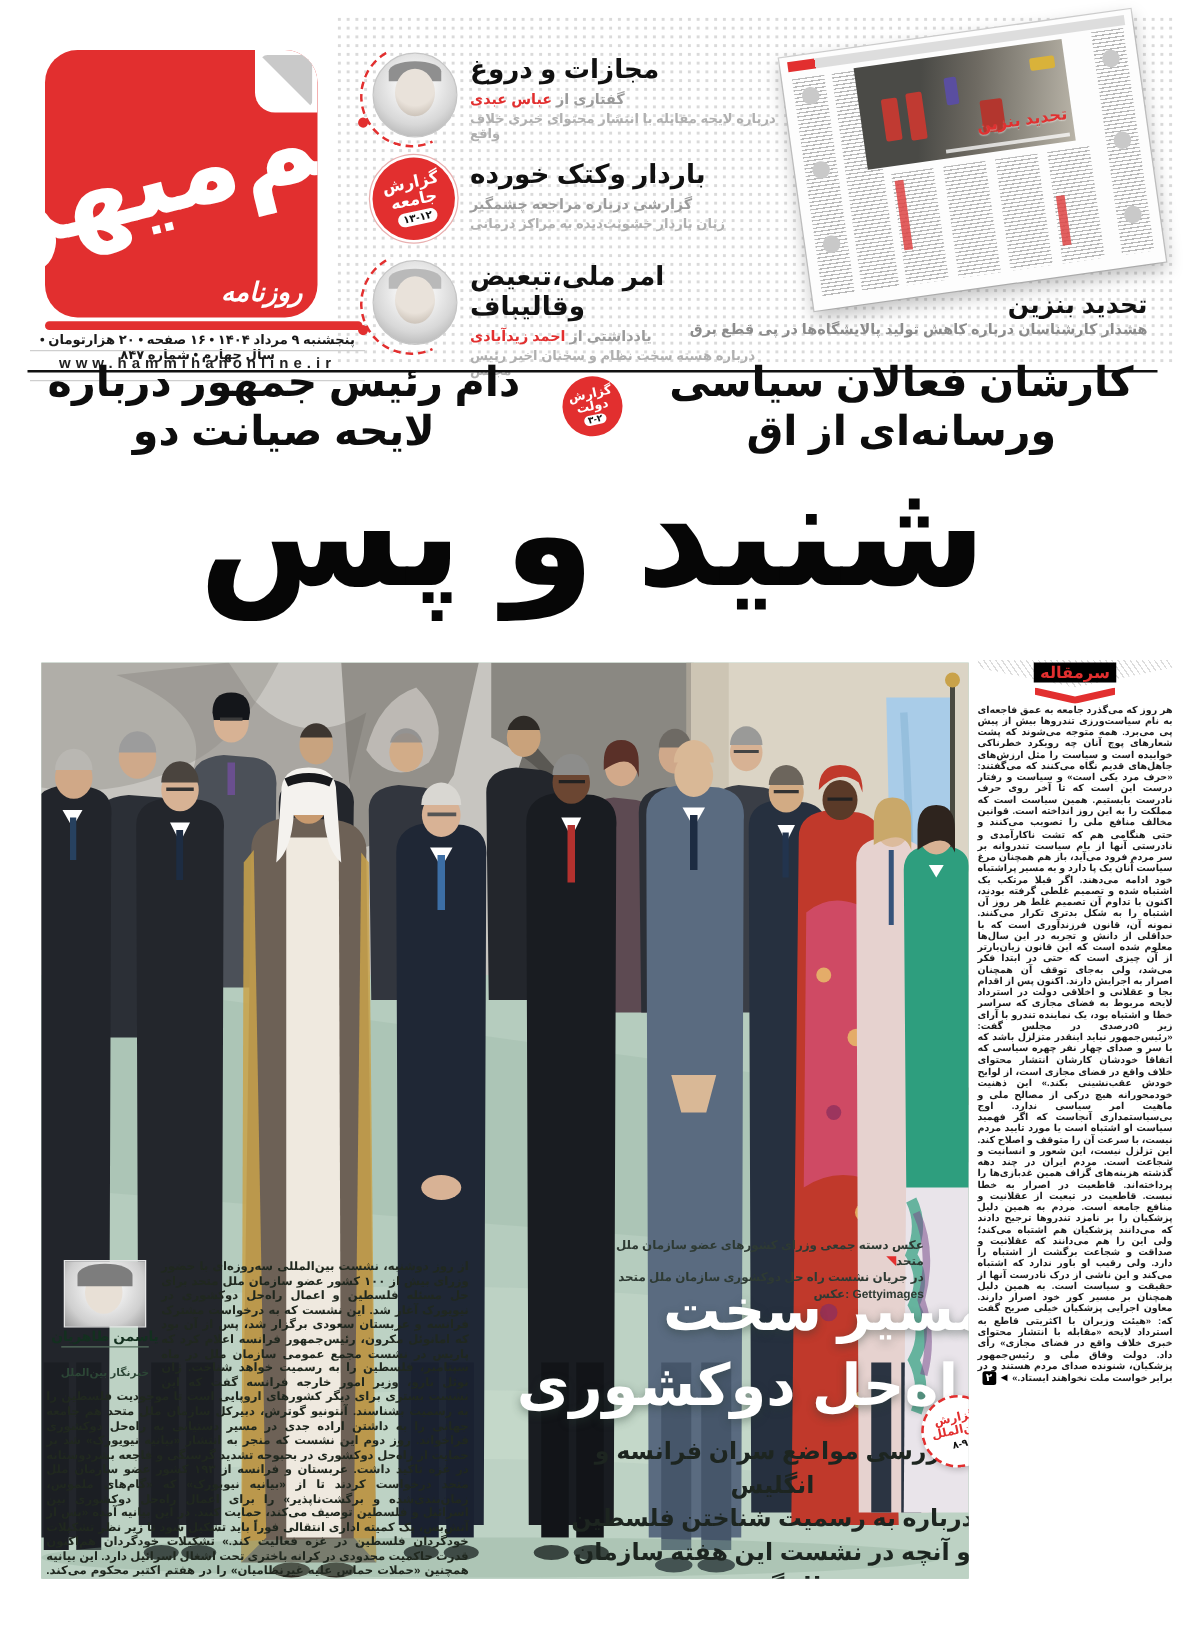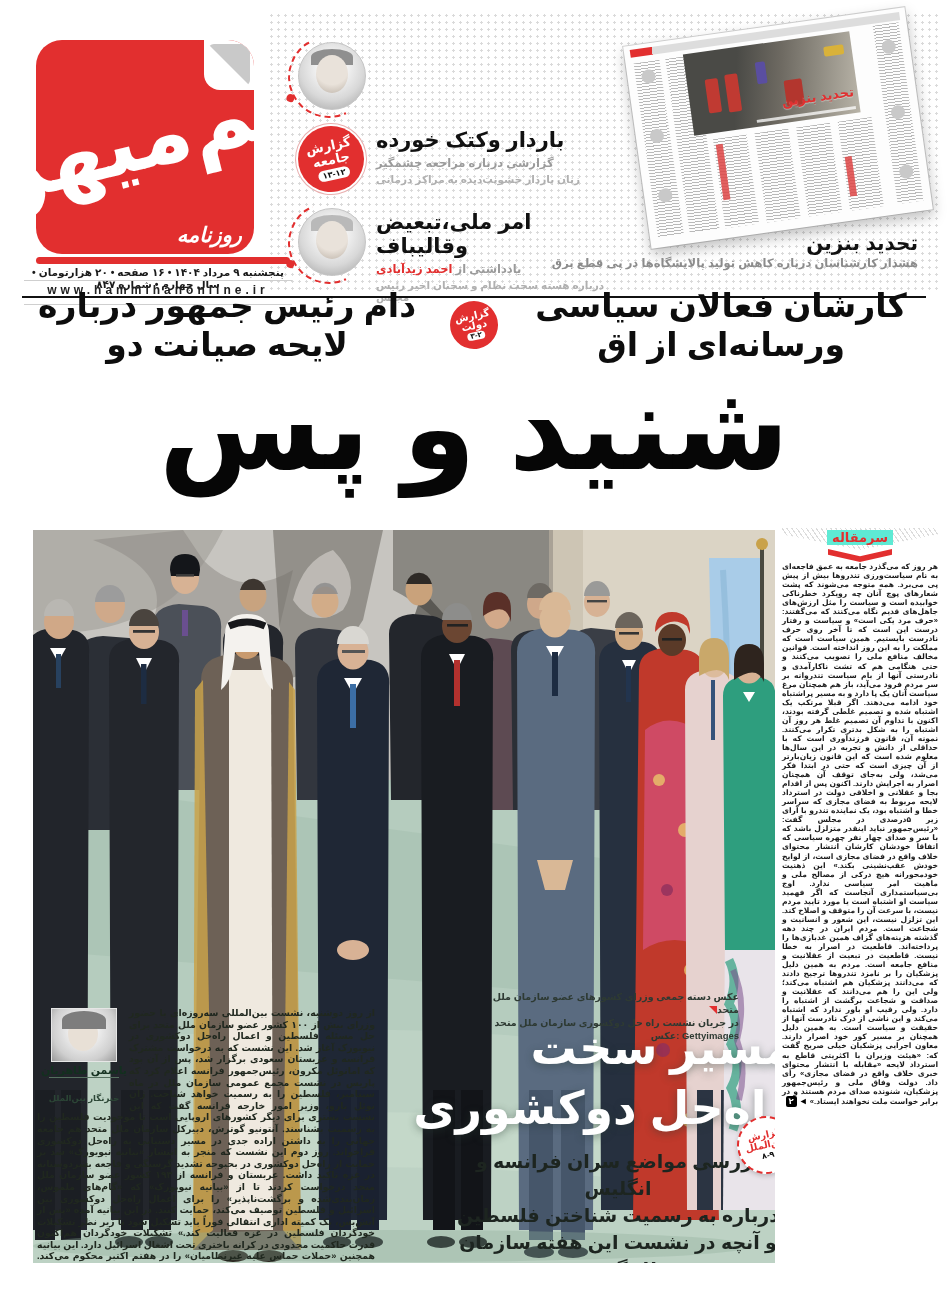--- a/index.html
+++ b/index.html
@@ -109,21 +109,21 @@
               border:2px dashed #e22f2f;color:#e22f2f;display:flex;flex-direction:column;align-items:center;
               justify-content:center;font-size:9.5px;line-height:10px;font-weight:800;transform:rotate(-12deg);
               box-shadow:0 2px 5px rgba(0,0,0,.2);z-index:5;direction:rtl;}
   .badge-intl .pg{color:#111;font-size:8px;margin-top:1px;}
 
   
   .editorial{left:782px;top:528px;width:156px;direction:rtl;}
   .ed-hatch{height:22px;background:repeating-linear-gradient(55deg,#dcdcdc 0 1px,transparent 1px 4px);
             clip-path:polygon(0 0,100% 0,100% 28%,50% 100%,0 28%);}
   .ed-label{text-align:center;color:#e22f2f;font-size:13px;font-weight:800;margin-top:-20px;position:relative;
-            background:#5eead4;width:66px;margin-left:auto;margin-right:auto;}
+            background:#000000;width:66px;margin-left:auto;margin-right:auto;}
   .ed-chev{width:64px;height:13px;margin:4px auto 0;background:#e22f2f;
            clip-path:polygon(0 0,50% 55%,100% 0,100% 45%,50% 100%,0 45%);}
   .ed-title{text-align:center;font-size:29px;font-weight:900;color:#0a0a0a;margin:6px 0 8px;}
   .ed-body{text-align:justify;font-size:7.6px;line-height:9.05px;color:#1c1c1c;font-weight:bold;}
 </style>
 </head>
 <body>
 
 <div class="page">
 
@@ -136,20 +136,25 @@
   </div>
   <div class="abs red-bar"></div>
   <div class="abs dateline">پنجشنبه ۹ مرداد ۱۴۰۴ • ۱۶ صفحه • ۲۰ هزارتومان • سال چهارم • شماره ۸۴۷</div>
   <div class="abs website">www.hammihanonline.ir</div>
 
   <div class="abs feature" style="left:296px;top:40px;width:330px;height:80px;">
     <div class="arc" style="left:-8px;top:-4px;"></div>
     <div class="f-circle" style="left:2px;top:2px;">
       <div class="f-hairband"></div>
         <div class="f-face"></div>
+    </div>
+    <div class="f-text" style="left:80px;top:4px;width:250px;">
+      <div class="f-title">مجازات و دروغ</div>
+      <div class="f-sub"><span>گفتاری از </span><b>عباس عبدی</b></div>
+      <div class="f-desc">درباره لایحه مقابله با انتشار محتوای خبری خلاف واقع</div>
     </div>
   </div>
 
   <div class="abs feature" style="left:296px;top:124px;width:330px;height:78px;">
     <div class="badge-soc" style="left:2px;top:2px;">
       <span>گزارش</span>
         <span>جامعه</span>
       <span class="pg">۱۳-۱۲</span>
     </div>
     <div class="f-text" style="left:80px;top:4px;width:250px;">

